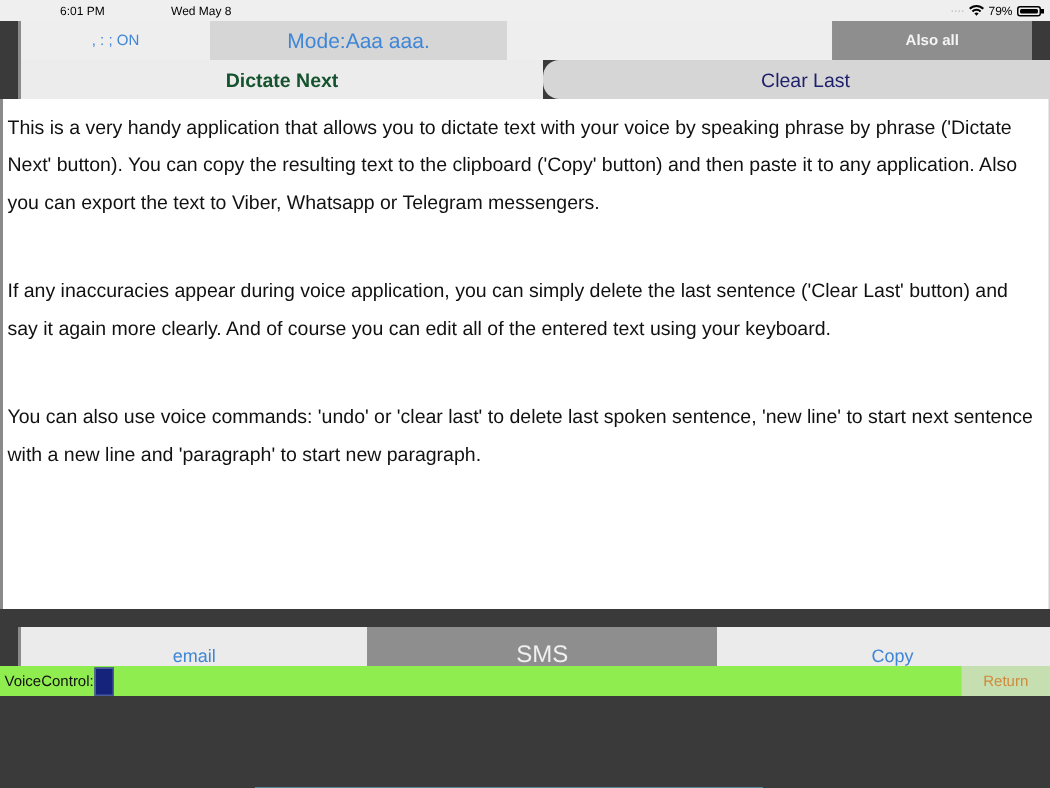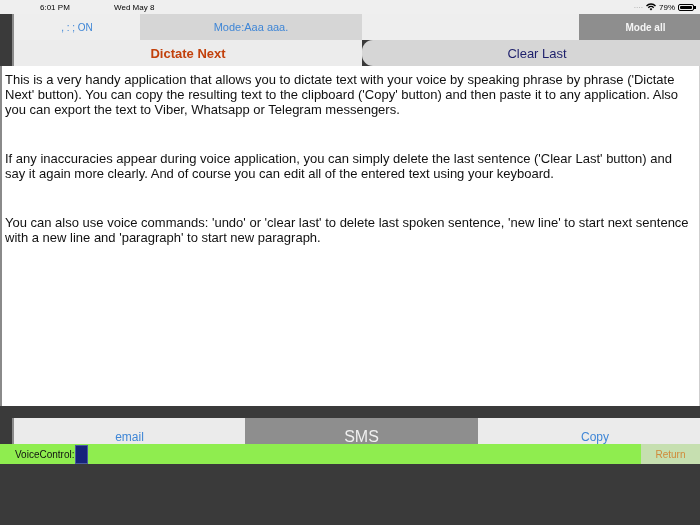--- a/index.html
+++ b/index.html
@@ -14,39 +14,39 @@
     .dots { letter-spacing: 0; color: #aaa; font-size: 7px; }
     .battery { width: 16px; height: 7px; border: 1px solid #000; border-radius: 2px; padding: 1px; position: relative; }
     .battery::before { content: ""; display: block; width: 100%; height: 100%; background: #000; border-radius: 1px; }
     .battery::after { content: ""; position: absolute; right: -3px; top: 1px; width: 2px; height: 3px; background: #000; }
 
     .row { position: absolute; left: 12px; width: 700px; display: flex; }
     .cell { display: flex; align-items: center; justify-content: center; height: 100%; }
 
     .row1 { top: 14px; height: 26px; }
     .punct { width: 128px; background: #eeeeee; color: #3f86d6; font-size: 10px; border-left: 2px solid #8a8a8a; }
-    .mode { width: 222px; background: #d6d6d6; color: #3f86d6; font-size: 11px; }
+    .mode { width: 198px; background: #d6d6d6; color: #3f86d6; font-size: 14px; }
     .blank { width: 217px; background: #eeeeee; }
     .clearall { width: 133px; background: #8e8e8e; color: #f4f4f4; font-size: 10px; font-weight: bold; }
 
     .row2 { top: 40px; height: 26px; }
-    .dictate { width: 350px; background: #ececec; color: #c2410c; font-size: 13px; font-weight: bold; border-left: 2px solid #8a8a8a; }
+    .dictate { width: 350px; background: #ececec; color: #14532d; font-size: 13px; font-weight: bold; border-left: 2px solid #8a8a8a; }
     .clearlast { width: 350px; background: #d6d6d6; color: #1d1f6b; font-size: 13px; font-weight: normal; border-radius: 11px; }
 
     .textarea { position: absolute; left: 0; top: 66px; width: 700px; height: 340px; background: #ffffff;
-      border-left: 2px solid #8a8a8a; border-right: 1px solid #cfcfcf; padding: 6px 4px 0 3px; font-size: 13px; line-height: 15px; color: #111; }
+      border-left: 2px solid #8a8a8a; border-right: 1px solid #cfcfcf; padding: 6px 4px 0 3px; font-size: 13px; line-height: 25px; color: #111; }
     .textarea p { margin-bottom: 34px; }
 
     .row3 { top: 406px; height: 38px; margin-top: 12px; }
     .email { width: 233px; background: #ebebeb; color: #3f86d6; font-size: 12px; border-left: 2px solid #8a8a8a; }
     .sms { width: 233px; background: #8e8e8e; color: #f0f0f0; font-size: 16px; }
     .copy { width: 234px; background: #ebebeb; color: #3f86d6; font-size: 12px; }
 
     .voicebar { position: absolute; left: 0; top: 444px; width: 700px; height: 20px; background: #8fed4f; display: flex; align-items: center; }
-    .voicelabel { font-size: 10px; color: #111; padding-left: 15px; }
+    .voicelabel { font-size: 10px; color: #111; padding-left: 3px; }
     .voiceinput { width: 13px; height: 19px; background: #16237a; margin-left: 1px; border: 1px solid #4a5aa0; }
     .voicespacer { flex: 1; }
     .returnbtn { width: 59px; height: 20px; background: #c6dfb0; color: #d08a3a; font-size: 10px; display: flex; align-items: center; justify-content: center; text-align: center; }
 
     .footer { position: absolute; left: 0; top: 464px; width: 700px; height: 26px; background: #5ee0ff; color: #1a2b3a;
       font-size: 10px; display: flex; align-items: center; justify-content: center; border-bottom: 1px solid #3a9ec0; margin-top: 37px; }
     .bottom { position: absolute; left: 0; top: 490px; width: 700px; height: 35px; background: #3a3a3a; }
   </style>
 </head>
 <body>
@@ -67,21 +67,21 @@
       </svg>
       <span>79%</span>
       <span class="battery"></span>
     </div>
   </div>
 
   <div class="row row1">
     <div class="cell punct">, : ; ON</div>
     <div class="cell mode">Mode:Aaa aaa.</div>
     <div class="cell blank"></div>
-    <div class="cell clearall">Mode all</div>
+    <div class="cell clearall">Also all</div>
   </div>
 
   <div class="row row2">
     <div class="cell dictate">Dictate Next</div>
     <div class="cell clearlast">Clear Last</div>
   </div>
 
   <div class="textarea">
     <p>This is a very handy application that allows you to dictate text with your voice by speaking phrase by phrase ('Dictate Next' button). You can copy the resulting text to the clipboard ('Copy' button) and then paste it to any application. Also you can export the text to Viber, Whatsapp or Telegram messengers.</p>
     <p>If any inaccuracies appear during voice application, you can simply delete the last sentence ('Clear Last' button) and say it again more clearly. And of course you can edit all of the entered text using your keyboard.</p>

